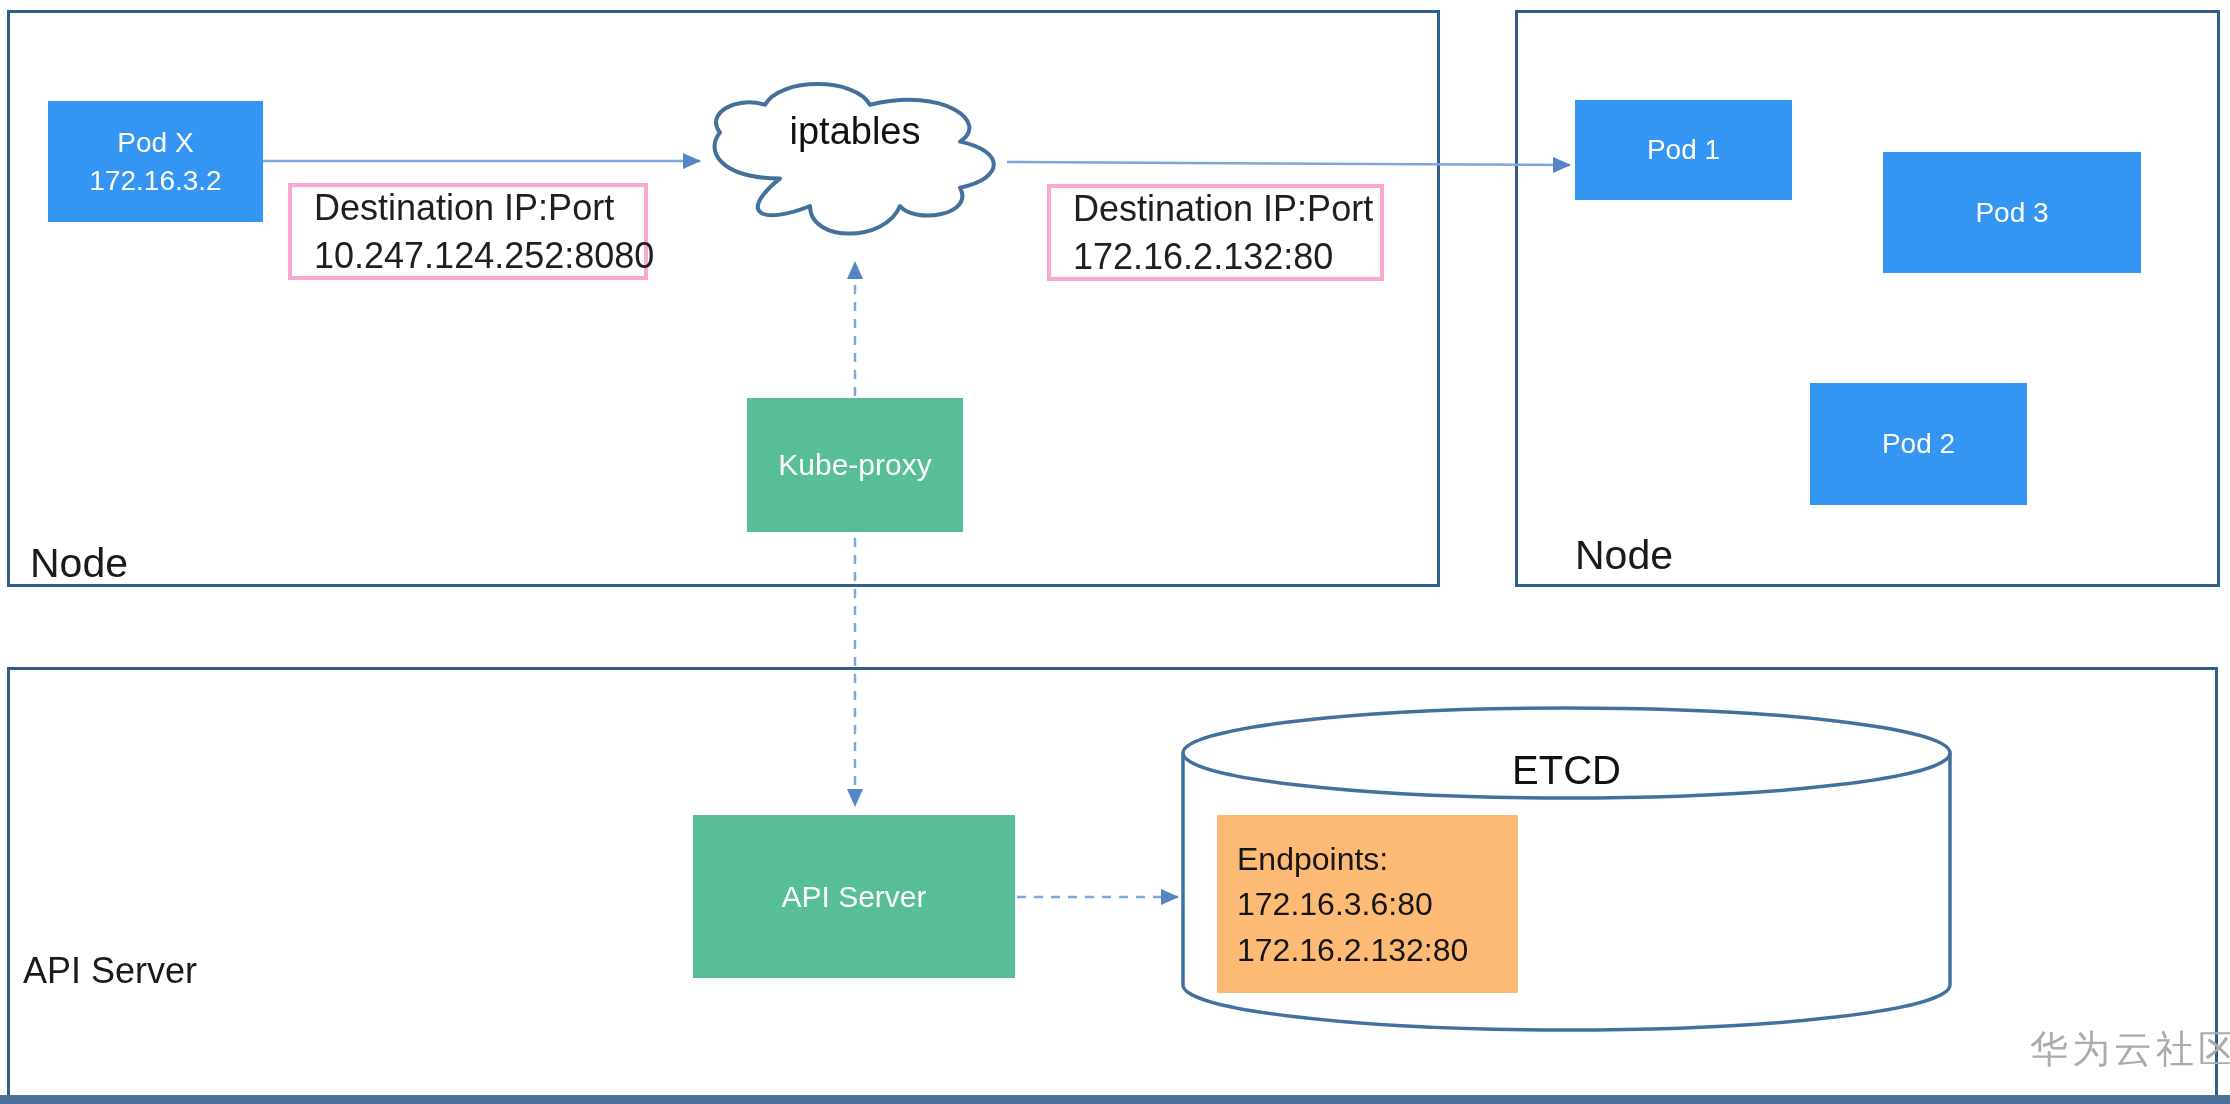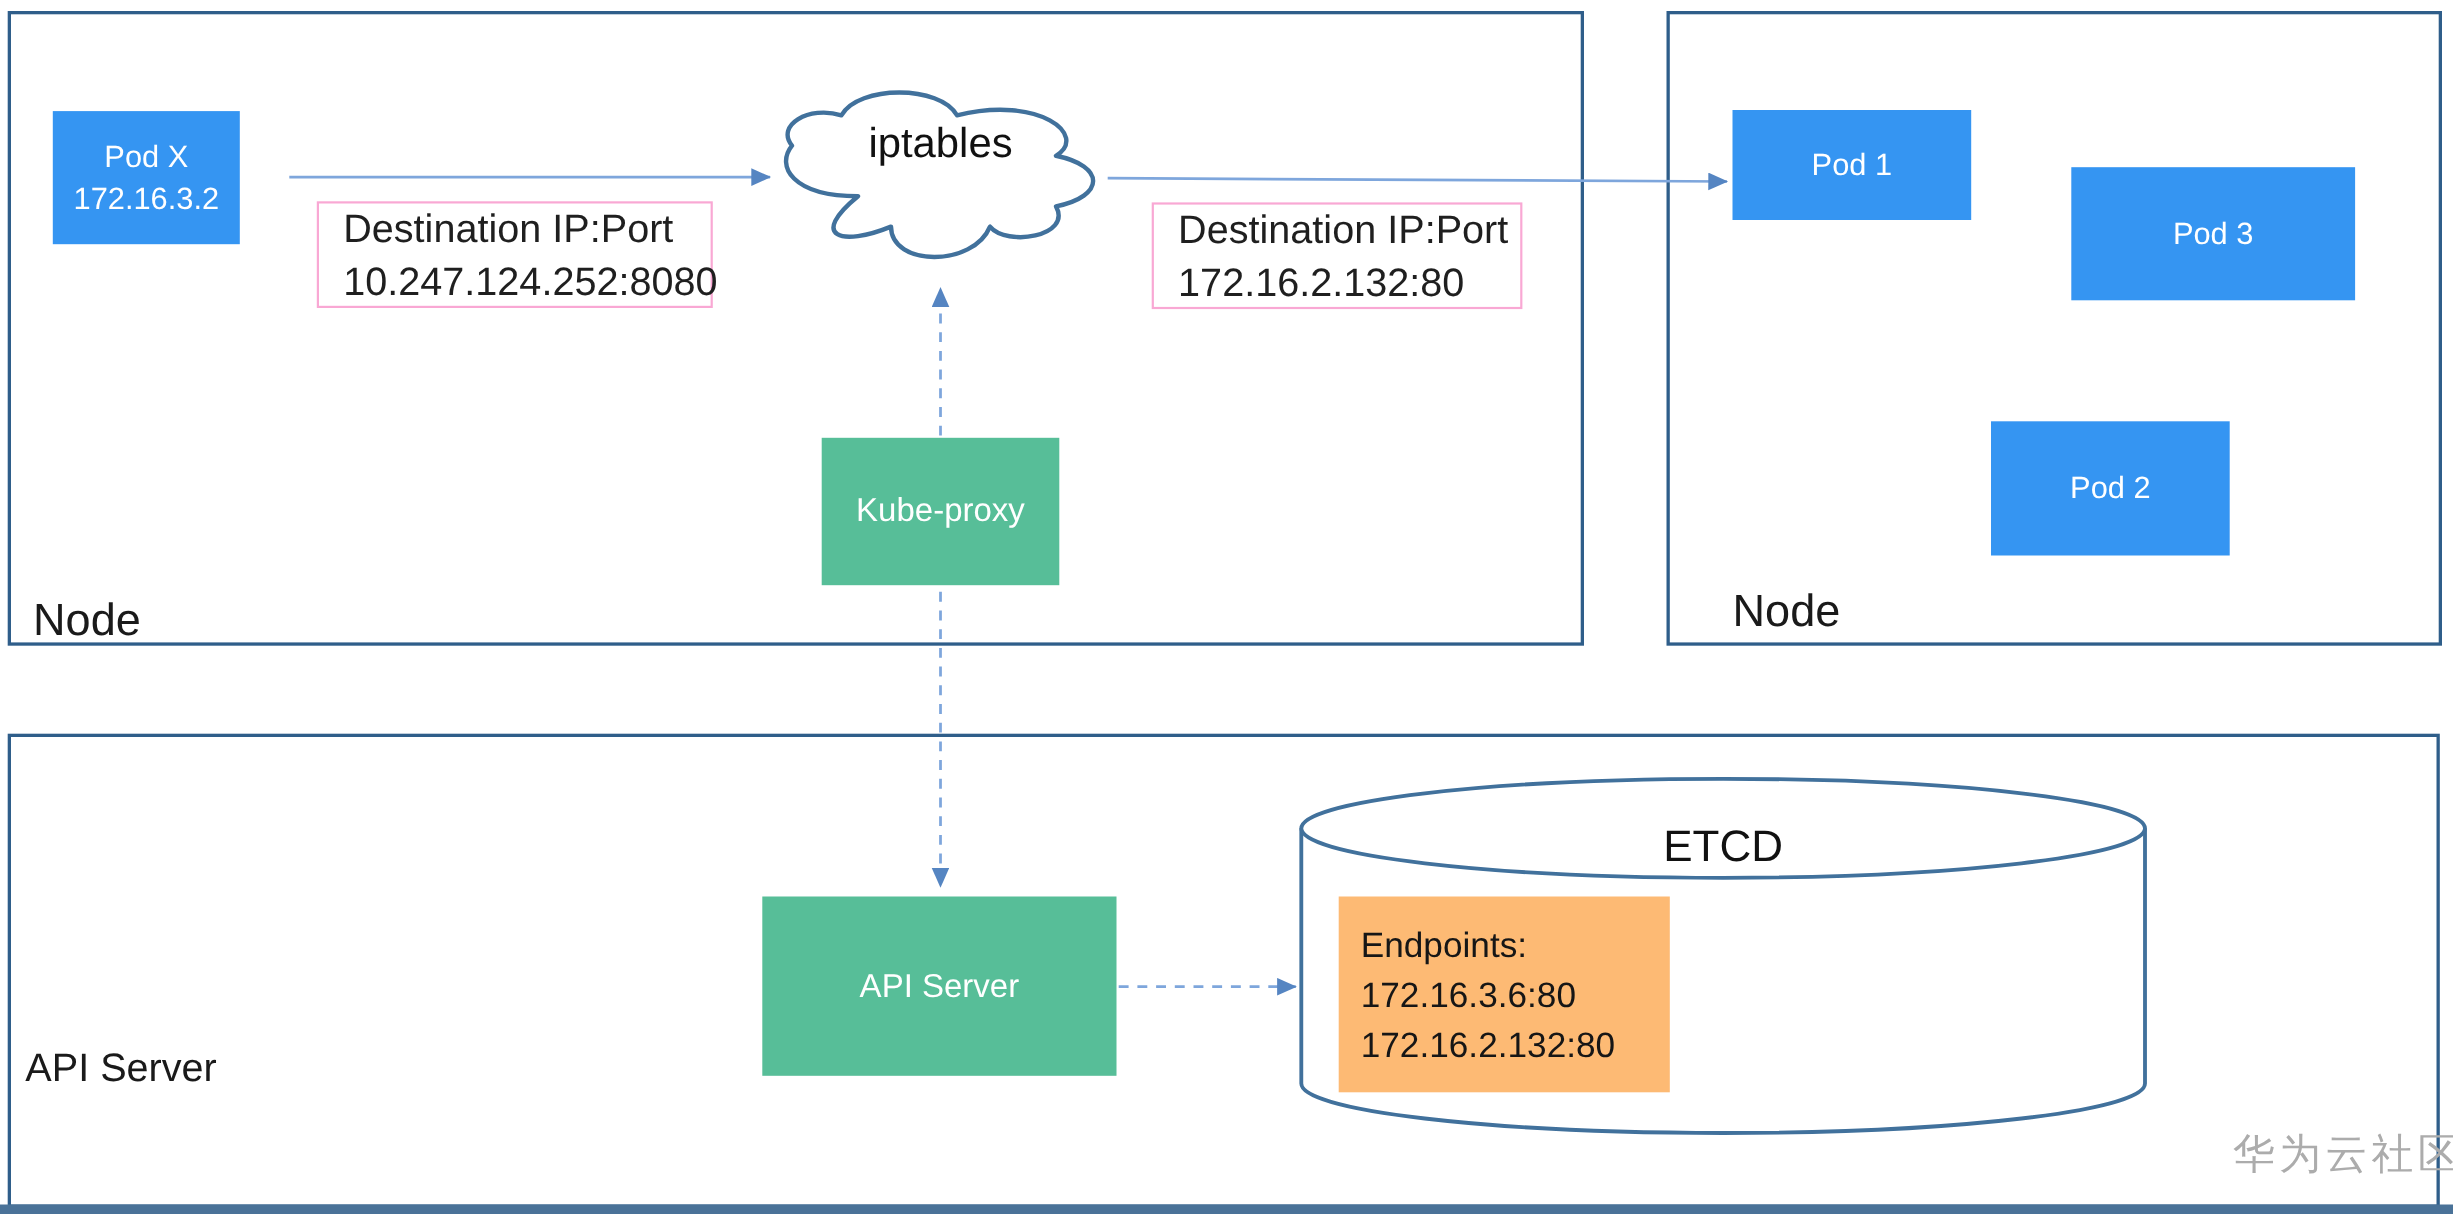--- a/index.html
+++ b/index.html
@@ -36,21 +36,21 @@
     position: absolute;
     background: #57be98;
     color: #ffffff;
     display: flex; align-items: center; justify-content: center;
     font-size: 30px;
   }
   
   .dest-box {
     position: absolute;
     background: #ffffff;
-    border: 2px solid #f9a8d4;
+    border: 4px solid #f9a8d4;
     box-sizing: border-box;
     display: flex; flex-direction: column; justify-content: center;
     padding-left: 22px;
     font-size: 36px; line-height: 1.32;
     color: #1f1f1f;
   }
   
   .cloud-label {
     position: absolute;
     left: 705px; top: 110px; width: 300px;
@@ -127,21 +127,21 @@
            C 765,224.4 735,215.2 780,178.4
            Z" fill="#ffffff" stroke="#41719c" stroke-width="4" stroke-linejoin="round"></path>
 
   <path d="M 1183,753 L 1183,985 A 383.5,45 0 0 0 1950,985 L 1950,753" fill="#ffffff" stroke="#41719c" stroke-width="3.5"></path>
   <ellipse cx="1566.5" cy="753" rx="383.5" ry="45" fill="#ffffff" stroke="#41719c" stroke-width="3.5"></ellipse>
 </svg>
 
 <div class="cloud-label">iptables</div>
 <div class="etcd-label">ETCD</div>
 
-<div class="pod" style="left:48px; top:101px; width:170px; height:121px;">
+<div class="pod" style="left:48px; top:101px; width:215px; height:121px;">
   <div>Pod X</div>
   <div>172.16.3.2</div>
 </div>
 
 <div class="pod" style="left:1575px; top:100px; width:217px; height:100px;">
   <div>Pod 1</div>
 </div>
 
 <div class="pod" style="left:1883px; top:152px; width:258px; height:121px;">
   <div>Pod 3</div>

